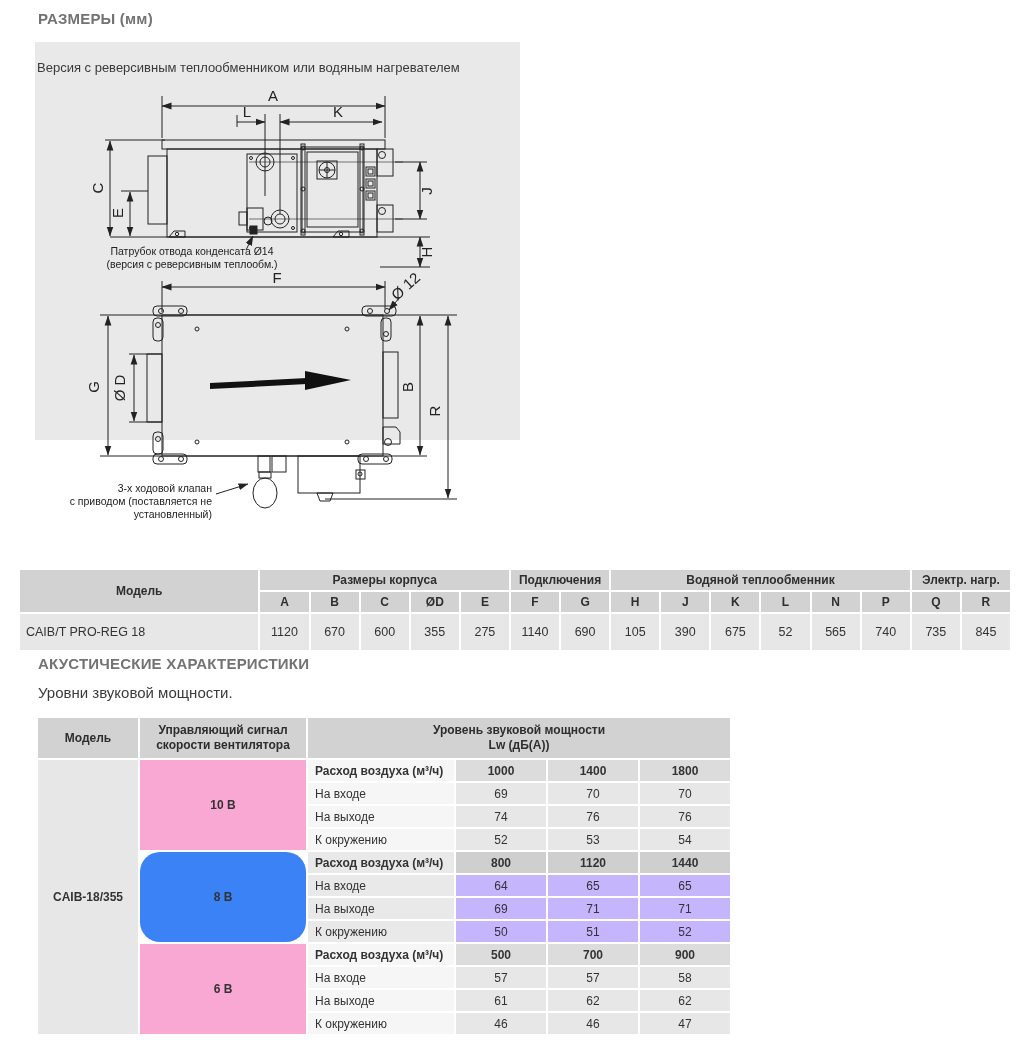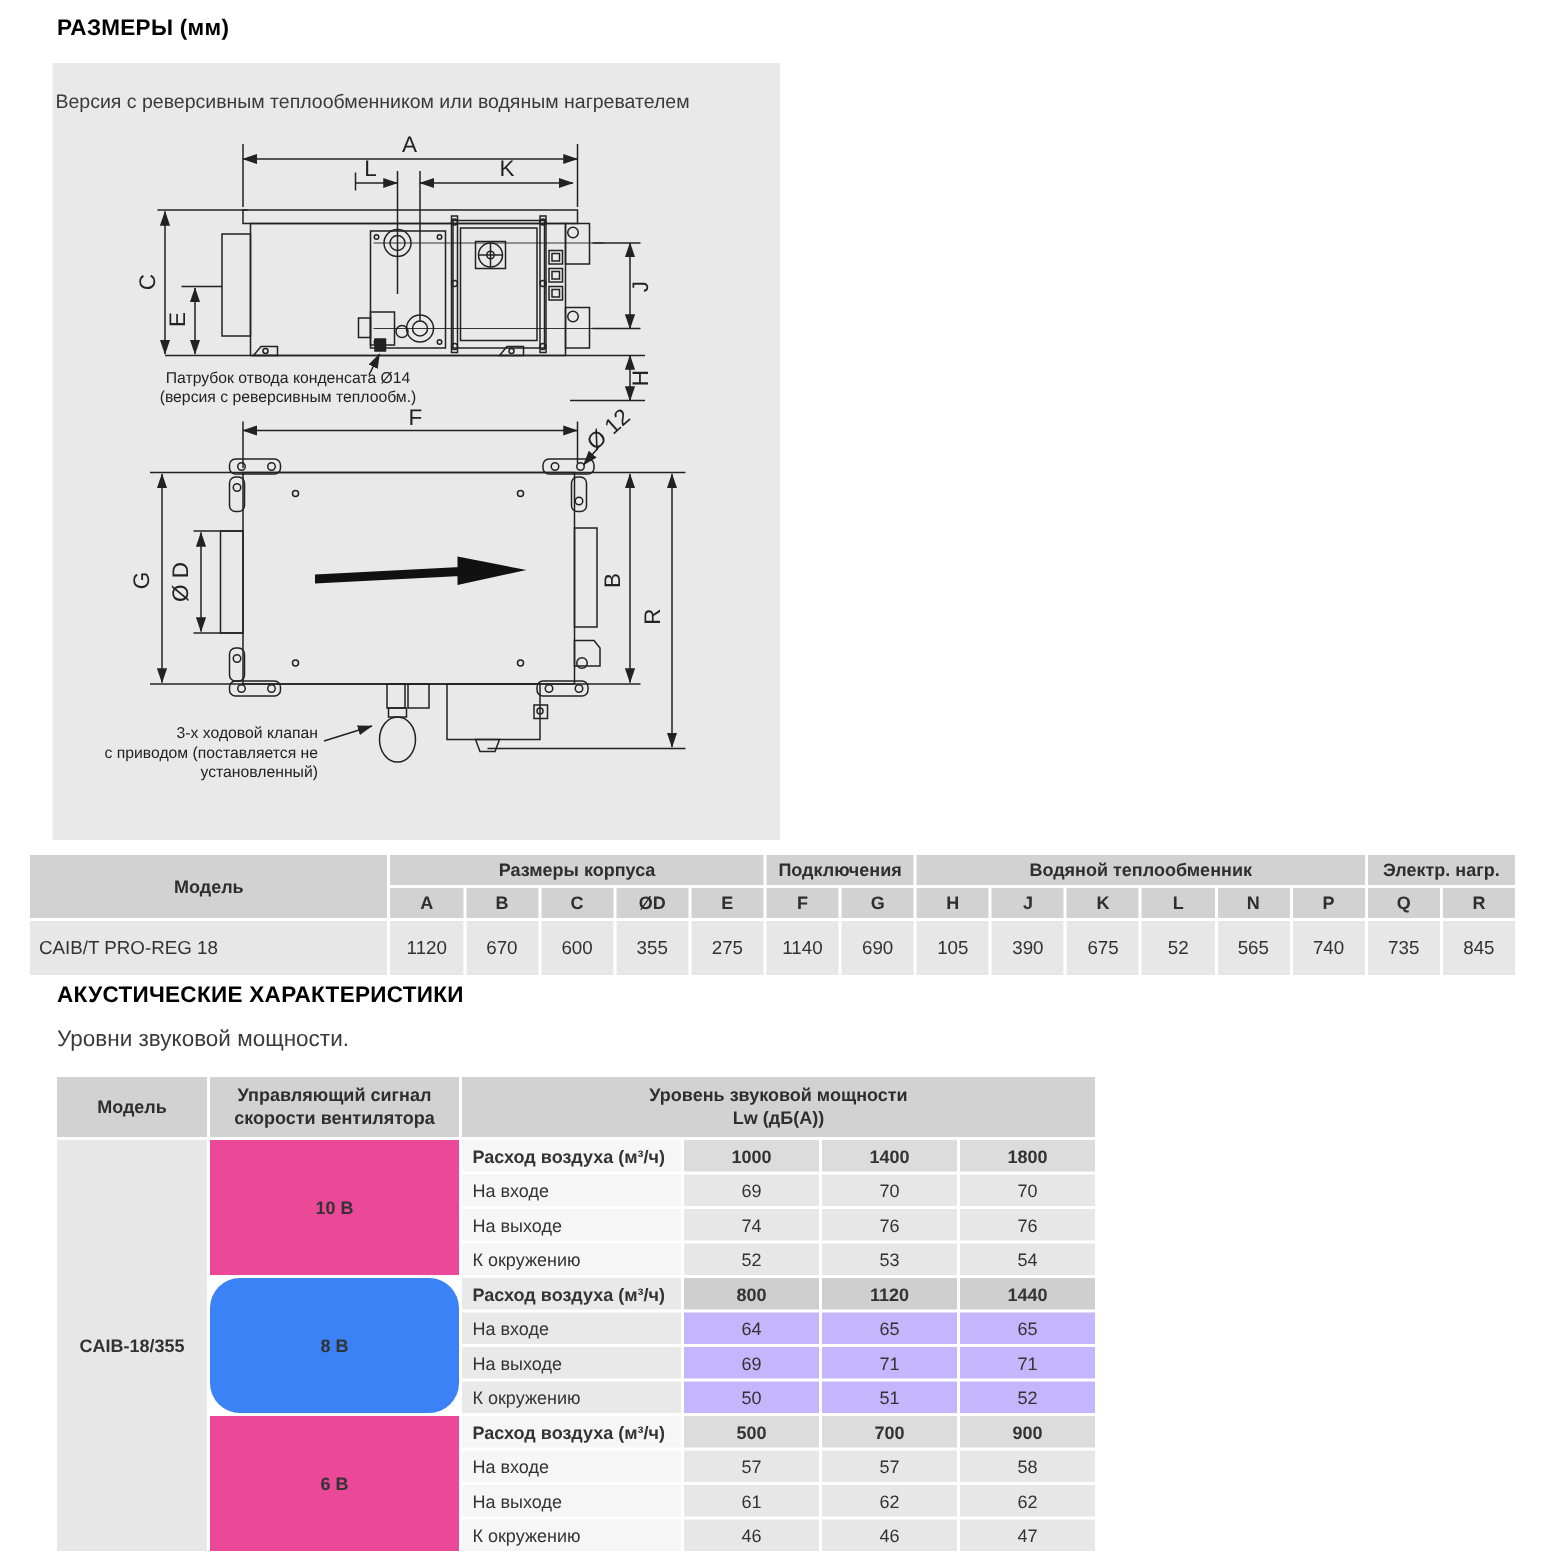--- a/index.html
+++ b/index.html
@@ -1,45 +1,45 @@
 <!DOCTYPE html>
 <html><head>
 <meta charset="utf-8">
 <style>
   html,body { margin:0; padding:0; }
   body {
     width:1030px; height:1043px; position:relative; background:#ffffff;
     font-family:"Liberation Sans", sans-serif; color:#333;
     overflow:hidden;
   }
-  .section-title { position:absolute; font-size:15px; font-weight:bold; color:#000000; letter-spacing:.2px; }
+  .section-title { position:absolute; font-size:15px; font-weight:bold; color:#737373; letter-spacing:.2px; }
   .subtitle { position:absolute; font-size:15px; color:#3a3a3a; }
 
   
-  #panel { position:absolute; left:35px; top:42px; width:485px; height:518px; background:#e9e9e9; }
+  #panel { position:absolute; left:35px; top:42px; width:485px; height:398px; background:#e9e9e9; }
   #panel .caption { position:absolute; left:2px; top:18px; font-size:13px; color:#3a3a3a; white-space:nowrap; }
   #drawing { position:absolute; left:0; top:42px; }
   #drawing text { font-family:"Liberation Sans", sans-serif; fill:#222; stroke:none; }
   .dimtxt { font-size:15px; }
   .notetxt { font-size:10.5px; fill:#333; }
 
   
   table { border-collapse:separate; border-spacing:2px; table-layout:fixed; }
   th, td { padding:0; overflow:hidden; white-space:nowrap; }
 
   #dim-table { position:absolute; left:18px; top:568px; width:994px; font-size:12px; }
   #dim-table th { background:#d2d2d2; font-weight:bold; color:#2e2e2e; height:20px; text-align:center; }
   #dim-table td { background:#e7e7e7; height:36px; text-align:center; font-size:12.5px; color:#333; }
   #dim-table td.model { text-align:left; padding-left:6px; }
 
   #ac-table { position:absolute; left:36px; top:716px; width:690px; font-size:12px; }
   #ac-table th { background:#d2d2d2; font-weight:bold; color:#2e2e2e; height:40px; text-align:center; line-height:1.25; }
   #ac-table td { height:21px; color:#333; }
   #ac-table .modelcell { background:#e7e7e7; font-weight:bold; text-align:center; vertical-align:middle; }
-  #ac-table .sig { background:#ec4899; font-weight:bold; text-align:center; vertical-align:middle; }
+  #ac-table .sig { background:#f9a8d4; font-weight:bold; text-align:center; vertical-align:middle; }
   #ac-table .dark .sig { background:#3b82f6;border-radius:20px; }
   #ac-table .lbl { background:#f6f6f6; text-align:left; padding-left:7px; }
   #ac-table .val { background:#e7e7e7; text-align:center; }
   #ac-table .dark .lbl { background:#e9e9e9; }
   #ac-table .dark .val { background:#c4b5fd; }
   #ac-table tr.flow .lbl, #ac-table tr.flow .val { font-weight:bold;margin-left:48px; }
   #ac-table tr.flow .val { background:#dcdcdc; }
   #ac-table tr.flow.dark .val { background:#cfcfcf; }
 </style>
 </head>

